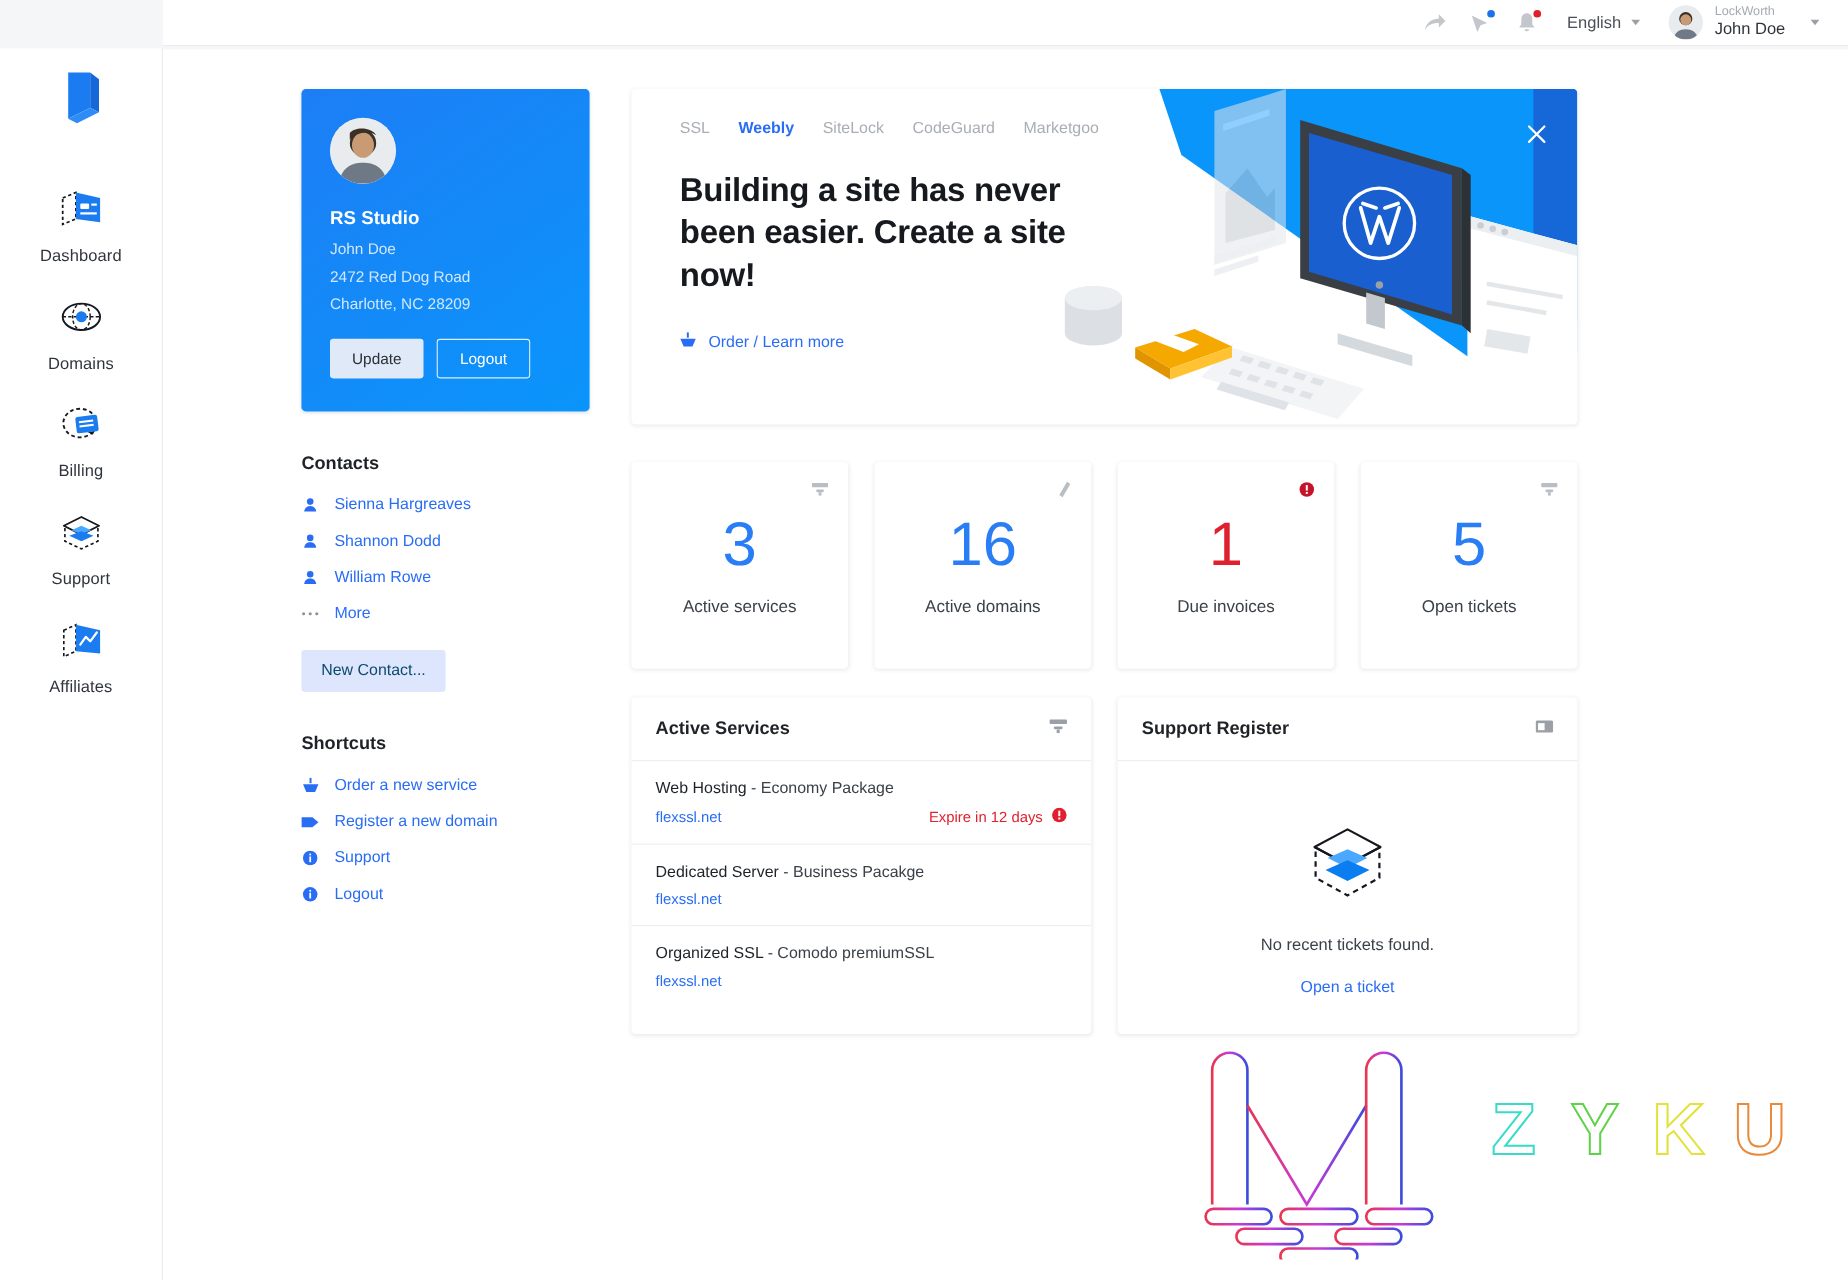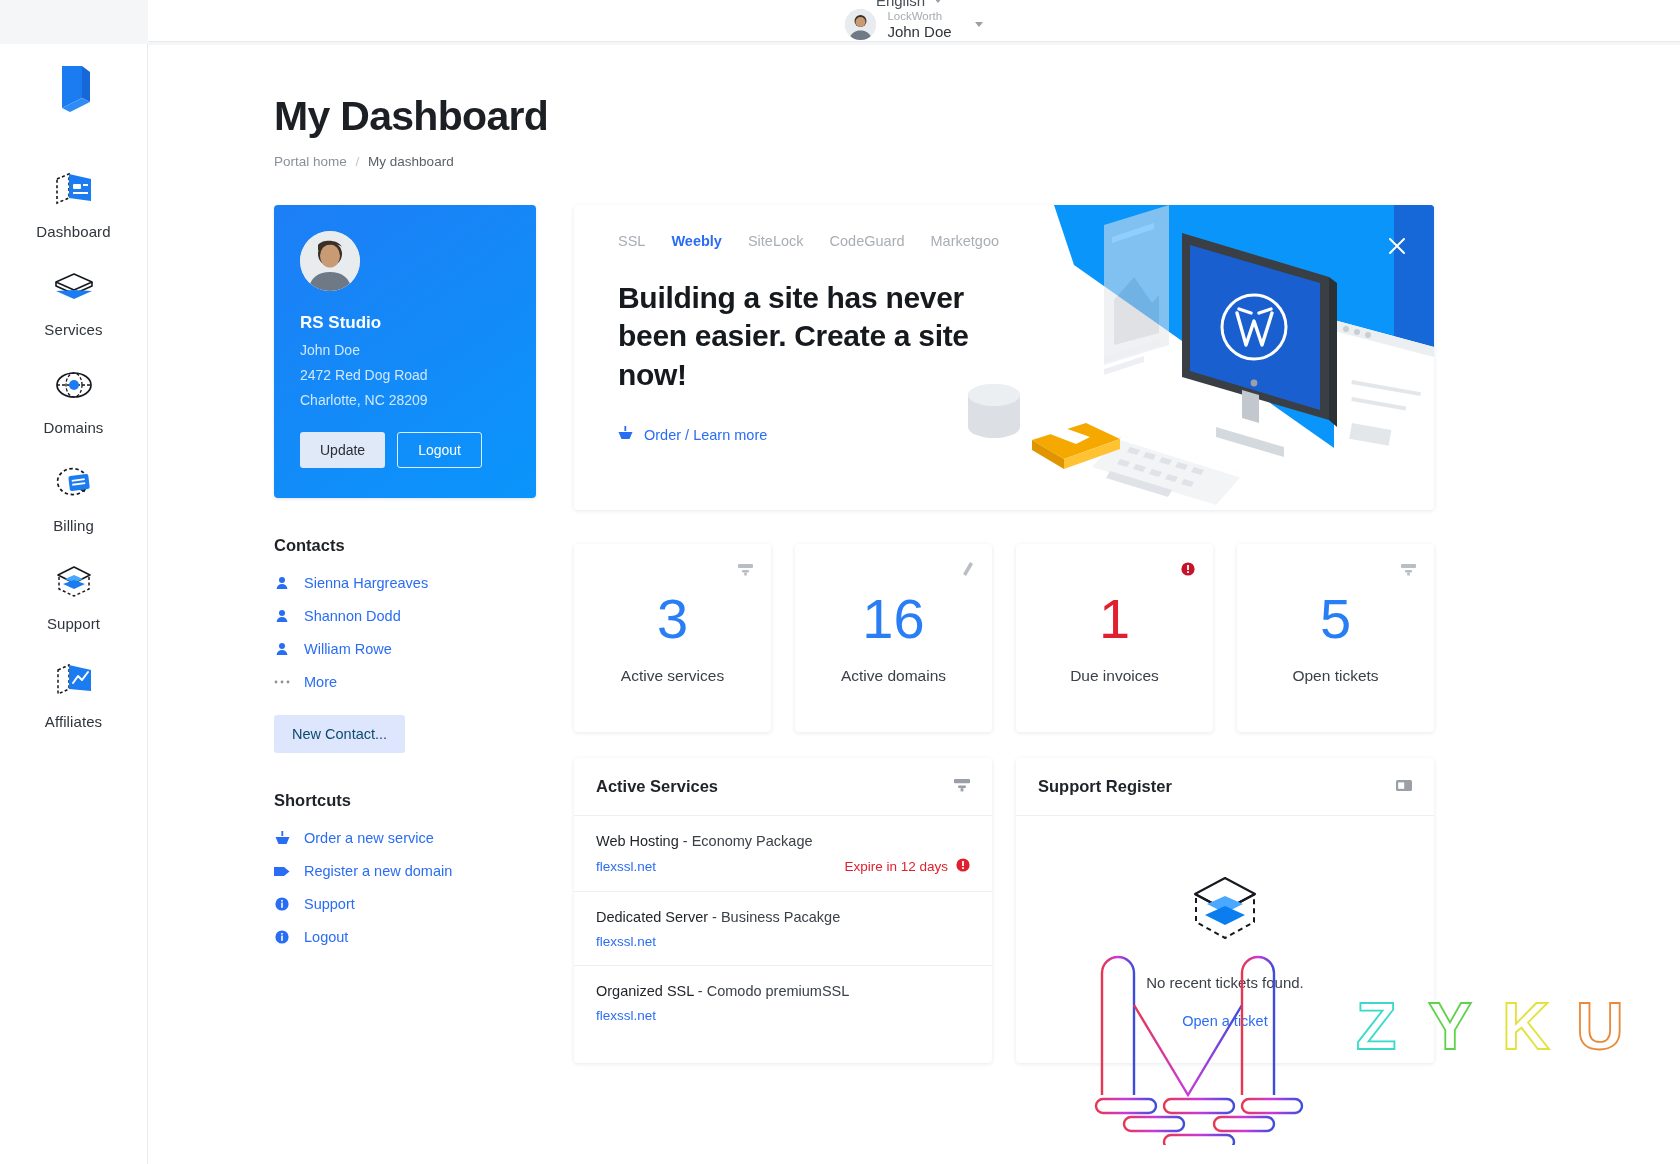--- a/index.html
+++ b/index.html
@@ -25,21 +25,21 @@
   }
   .rail-item .ico { height: 48px; display: flex; align-items: center; justify-content: center; }
   .rail-item .lbl {
     margin-top: 9px; font-size: 15px; color: #30353c; letter-spacing: .1px;
   }
   
   .topbar {
     position: absolute; left: 148px; top: 0; right: 0; height: 42px;
     background: #fff; border-bottom: 1px solid #e8eaed;
     display: flex; align-items: center; justify-content: flex-end;
-    padding-right: 26px; gap: 0px; z-index: 4; flex-direction: column;
+    padding-right: 26px; gap: 0px; z-index: 4;
   }
   .tb-icon { position: relative; width: 42px; height: 45px; display: flex; align-items: center; justify-content: center; cursor: pointer; }
   .dot { position: absolute; width: 7px; height: 7px; border-radius: 50%; top: 11px; right: 8px; }
   .lang { display: flex; align-items: center; gap: 9px; margin-left: 16px; cursor: pointer; font-size: 15px; color: #4a4f57; }
   .caret { width: 0; height: 0; border-left: 4.5px solid transparent; border-right: 4.5px solid transparent; border-top: 5px solid #9aa0a6; }
   .user { display: flex; align-items: center; gap: 11px; margin-left: 26px; cursor: pointer; }
   .user .av { width: 31px; height: 31px; border-radius: 50%; overflow: hidden; background: #dfe3e8; }
   .user .meta { line-height: 1.22; }
   .user .org { font-size: 11.5px; color: #a6abb2; }
   .user .nm { font-size: 15px; color: #2f343a; }
@@ -124,30 +124,20 @@
         <path d="M4 8 L16 3 L16 27 L4 32 Z" fill="none" stroke="#15191f" stroke-width="1.6" stroke-dasharray="3 2.4"></path>
         <path d="M16 3 L38 8 L38 30 L16 27 Z" fill="#1a7cf0"></path>
         <rect x="20" y="13" width="8" height="5" rx="1" fill="#fff"></rect>
         <rect x="30" y="13" width="5" height="2" fill="#fff"></rect>
         <rect x="20" y="21" width="15" height="2" fill="#fff"></rect>
       </svg>
     </span>
     <span class="lbl">Dashboard</span>
   </a>
 
-  <a class="rail-item">
-    <span class="ico">
-      <svg width="42" height="38" viewBox="0 0 42 38">
-        <path d="M21 5 L39 13 L21 21 L3 13 Z" fill="#fff" stroke="#15191f" stroke-width="1.6" stroke-linejoin="round"></path>
-        <path d="M3 13 L3 17 L21 25 L39 17 L39 13" fill="none" stroke="#15191f" stroke-width="1.6" stroke-linejoin="round"></path>
-        <path d="M21 21 L39 22 L21 30 L3 22 Z" fill="#1a7cf0"></path>
-      </svg>
-    </span>
-    <span class="lbl">Services</span>
-  </a>
 
   <a class="rail-item">
     <span class="ico">
       <svg width="42" height="38" viewBox="0 0 42 38">
         <ellipse cx="21" cy="18" rx="17" ry="12" fill="none" stroke="#15191f" stroke-width="1.7"></ellipse>
         <ellipse cx="21" cy="18" rx="8" ry="12" fill="none" stroke="#15191f" stroke-width="1.3" stroke-dasharray="3 2"></ellipse>
         <line x1="4" y1="18" x2="38" y2="18" stroke="#15191f" stroke-width="1.3" stroke-dasharray="3 2"></line>
         <circle cx="21" cy="18" r="5" fill="#1a7cf0"></circle>
       </svg>
     </span>
@@ -226,28 +216,20 @@
     <span class="meta">
       <span class="org" style="display:block">LockWorth</span>
       <span class="nm" style="display:block">John Doe</span>
     </span>
     <span class="caret" style="margin-left:12px"></span>
   </div>
 </div>
 
 <div class="content">
 
-  <div class="page-head">
-    <h1 class="page-title">My Dashboard</h1>
-    <div class="crumb">
-      <span>Portal home</span>
-      <span class="sep">/</span>
-      <span class="cur">My dashboard</span>
-    </div>
-  </div>
 
   <div class="grid">
 
     <div class="col-left">
 
       <div class="profile">
         <div class="pav">
           <svg width="60" height="60" viewBox="0 0 60 60">
             <circle cx="30" cy="30" r="30" fill="#e9ecef"></circle>
             <circle cx="30" cy="23" r="12" fill="#3b3026"></circle>

